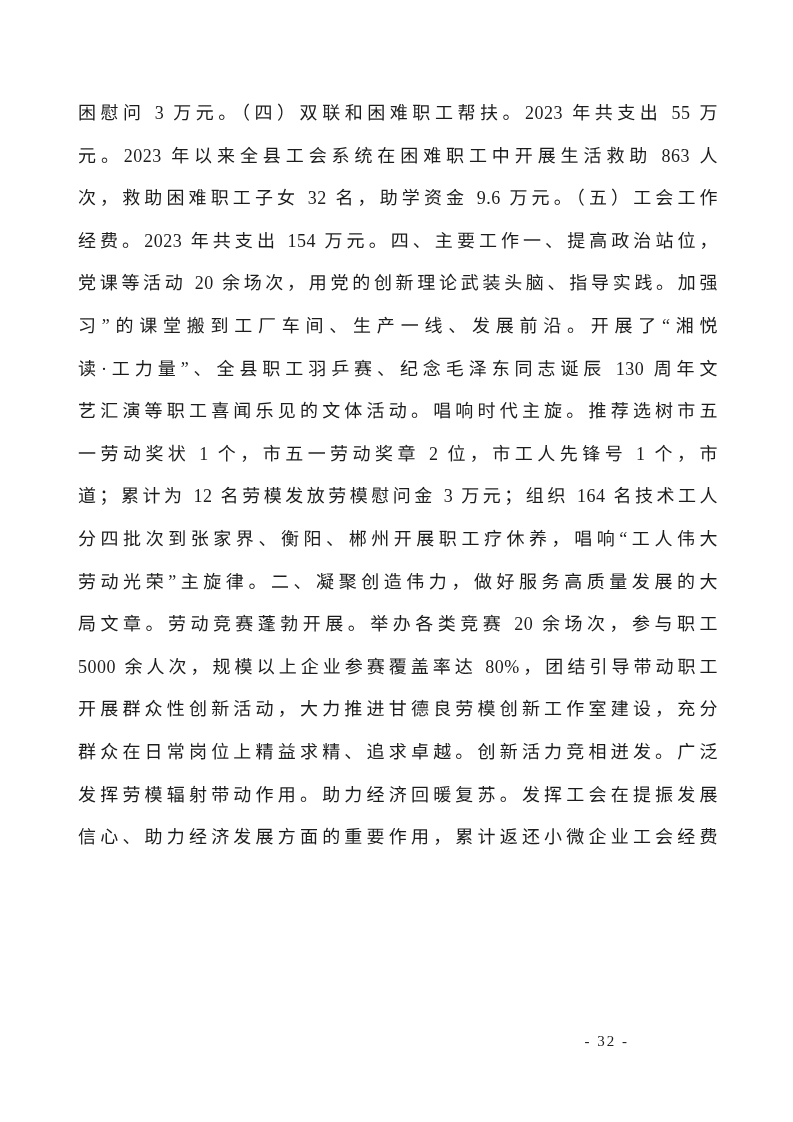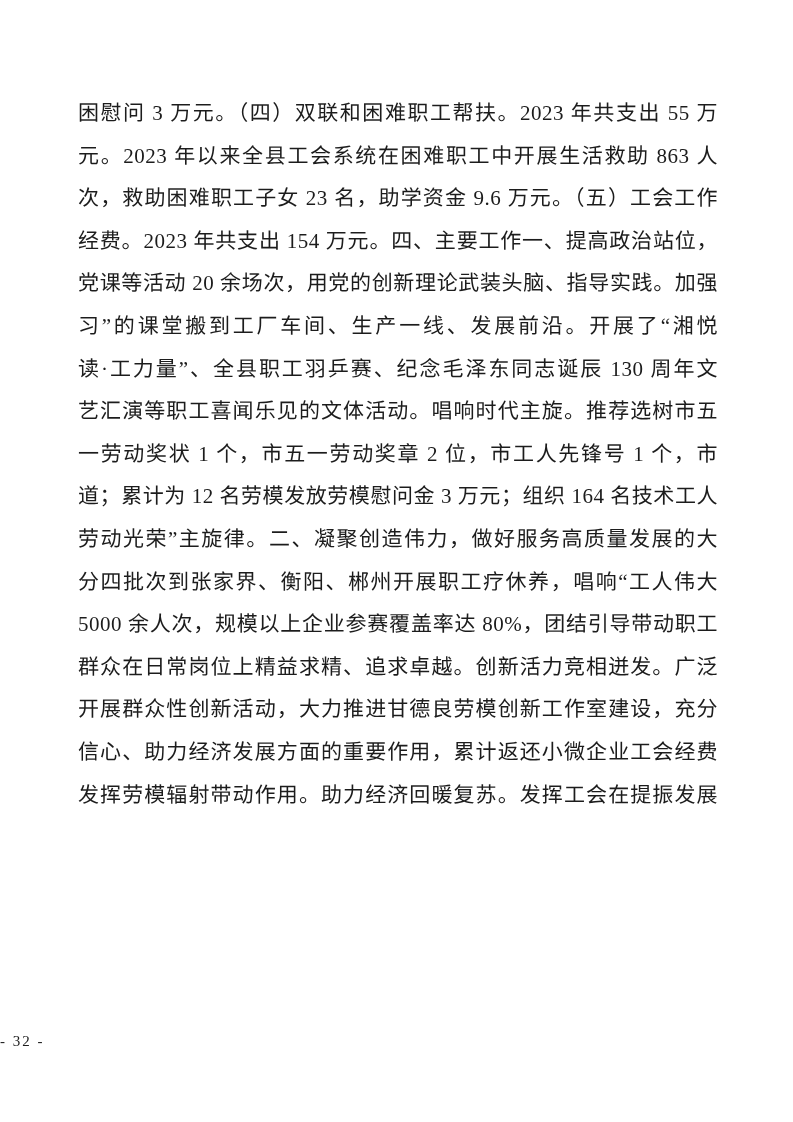--- a/index.html
+++ b/index.html
@@ -16,61 +16,62 @@
     font-family: "Liberation Serif", "DejaVu Serif", serif;
     overflow: hidden;
   }
   .doc-body {
     position: absolute;
     left: 78px;
     top: 92px;
     width: 640px;
   }
   .doc-line {
-    font-size: 21px;
+    font-size: 18px;
     line-height: 42.6px;
     height: 42.6px;
     overflow: hidden;
     text-align: justify;
     text-align-last: justify;
     text-justify: inter-character;
     letter-spacing: 0.5px;
     white-space: normal;
     word-break: keep-all;
   }
   .footer {
     position: absolute;
     left: 0;
     top: 1030px;
     width: 629px;
-    text-align: left;
+    text-align: right;
     font-size: 15px;
     line-height: 22px;
     color: #1c1c1c;
     font-family: "Liberation Serif", "DejaVu Serif", serif;
     letter-spacing: 2px;
   }
 </style>
 </head>
 <body>
 
 <div class="page">
   <div class="doc-body">
     <div class="doc-line">困慰问 3 万元。（四）双联和困难职工帮扶。2023 年共支出 55 万</div>
     <div class="doc-line">元。2023 年以来全县工会系统在困难职工中开展生活救助 863 人</div>
-    <div class="doc-line">次，救助困难职工子女 23 名，助学资金 9.6 万元。（五）工会工作</div>
+    <div class="doc-line">次，救助困难职工子女 32 名，助学资金 9.6 万元。（五）工会工作</div>
     <div class="doc-line">经费。2023 年共支出 154 万元。四、主要工作一、提高政治站位，</div>
     <div class="doc-line">党课等活动 20 余场次，用党的创新理论武装头脑、指导实践。加强</div>
     <div class="doc-line">习”的课堂搬到工厂车间、生产一线、发展前沿。开展了“湘悦</div>
     <div class="doc-line">读·工力量”、全县职工羽乒赛、纪念毛泽东同志诞辰 130 周年文</div>
     <div class="doc-line">艺汇演等职工喜闻乐见的文体活动。唱响时代主旋。推荐选树市五</div>
     <div class="doc-line">一劳动奖状 1 个，市五一劳动奖章 2 位，市工人先锋号 1 个，市</div>
     <div class="doc-line">道；累计为 12 名劳模发放劳模慰问金 3 万元；组织 164 名技术工人</div>
+    <div class="doc-line">分四批次到张家界、衡阳、郴州开展职工疗休养，唱响“工人伟大</div>
     <div class="doc-line">劳动光荣”主旋律。二、凝聚创造伟力，做好服务高质量发展的大</div>
-    <div class="doc-line">分四批次到张家界、衡阳、郴州开展职工疗休养，唱响“工人伟大</div>
+    <div class="doc-line">局文章。劳动竞赛蓬勃开展。举办各类竞赛 20 余场次，参与职工</div>
     <div class="doc-line">5000 余人次，规模以上企业参赛覆盖率达 80%，团结引导带动职工</div>
+    <div class="doc-line">开展群众性创新活动，大力推进甘德良劳模创新工作室建设，充分</div>
     <div class="doc-line">群众在日常岗位上精益求精、追求卓越。创新活力竞相迸发。广泛</div>
-    <div class="doc-line">开展群众性创新活动，大力推进甘德良劳模创新工作室建设，充分</div>
+    <div class="doc-line">发挥劳模辐射带动作用。助力经济回暖复苏。发挥工会在提振发展</div>
     <div class="doc-line">信心、助力经济发展方面的重要作用，累计返还小微企业工会经费</div>
-    <div class="doc-line">发挥劳模辐射带动作用。助力经济回暖复苏。发挥工会在提振发展</div>
   </div>
   <div class="footer">- 32 -</div>
 </div>
 
 </body></html>

